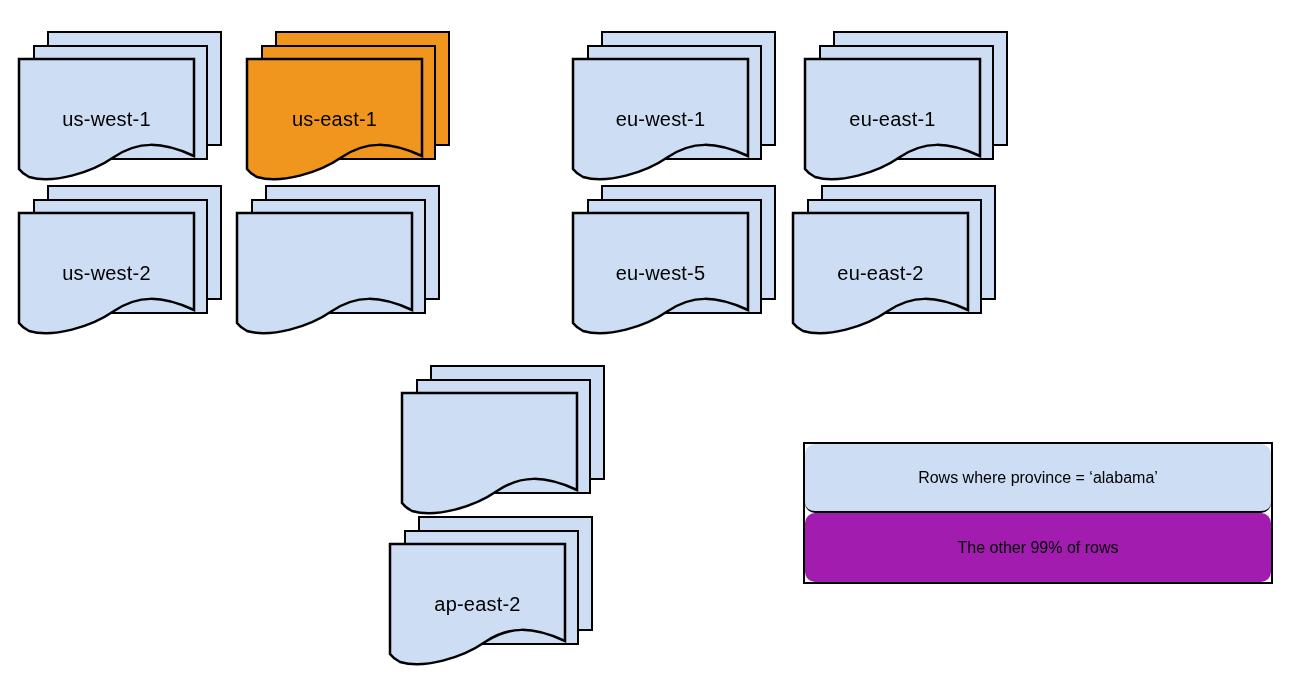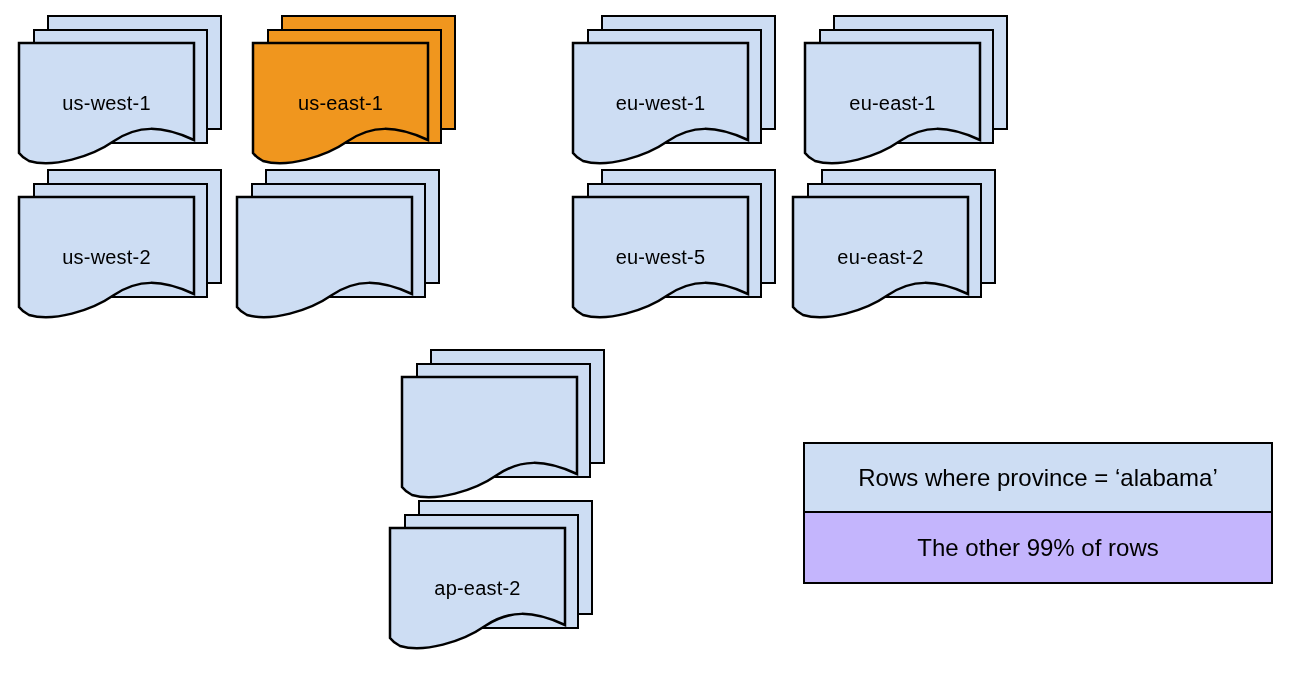--- a/index.html
+++ b/index.html
@@ -4,21 +4,21 @@
 <style>
   html,body{margin:0;padding:0;background:#ffffff;}
   .canvas{
     position:relative;
     width:1296px;height:680px;
     background:#ffffff;
     overflow:hidden;
     font-family:"Liberation Sans","DejaVu Sans",sans-serif;
     color:#000;
   }
-  .stack{position:absolute;width:203px;height:152px;}
+  .stack{position:absolute;width:203px;height:152px;margin-top:16px;}
   .stack .doc{
     position:absolute;width:175px;height:115px;
     background:var(--fill);
     border:2px solid #000;box-sizing:border-box;
   }
   .stack .doc.back{left:28px;top:0;}
   .stack .doc.mid{left:14px;top:14px;}
   .stack svg.front{position:absolute;left:-2px;top:26px;display:block;}
   .stack svg.front path{fill:var(--fill);stroke:#000;stroke-width:2.5px;}
   .stack .label{
@@ -26,38 +26,38 @@
     display:flex;align-items:center;justify-content:center;
     font-size:20px;letter-spacing:0.2px;white-space:nowrap;
   }
   .legend{
     position:absolute;
     border:2px solid #000;
     box-sizing:content-box;
   }
   .legend-row{
     display:flex;align-items:center;justify-content:center;
-    font-size:24px;box-sizing:border-box;
+    font-size:16px;box-sizing:border-box;border-radius:10px;
   }
   .legend-row.first{border-bottom:2px solid #000;}
 </style>
 </head>
 <body>
 
 <div class="canvas" id="canvas" style="background: rgb(255, 255, 255); color: rgb(0, 0, 0);">
 
   <div class="stack" style="left: 19px; top: 15px; --fill: #CDDDF3;">
       <div class="doc back"></div>
       <div class="doc mid"></div>
       <svg class="front" width="179" height="128" viewBox="0 0 179 128" aria-hidden="true">
         <path d="M2,2 L177,2 L177,99 C144,84 121,84 97,100 C74,116 36,127 12,120 C8,118 5,116 2,112 Z"></path>
       </svg>
       <div class="label">us-west-1</div>
     </div>
-    <div class="stack" style="left: 253px; top: 15px; text-decoration: underline; --fill: #F0961E;">
+    <div class="stack" style="left: 247px; top: 15px; text-decoration: underline; --fill: #F0961E;">
       <div class="doc back"></div>
       <div class="doc mid"></div>
       <svg class="front" width="179" height="128" viewBox="0 0 179 128" aria-hidden="true">
         <path d="M2,2 L177,2 L177,99 C144,84 121,84 97,100 C74,116 36,127 12,120 C8,118 5,116 2,112 Z"></path>
       </svg>
       <div class="label">us-east-1</div>
     </div>
     <div class="stack" style="left: 573px; top: 15px; --fill: #CDDDF3;">
       <div class="doc back"></div>
       <div class="doc mid"></div>
@@ -115,16 +115,16 @@
     <div class="stack" style="left: 390px; top: 500px; --fill: #CDDDF3;">
       <div class="doc back"></div>
       <div class="doc mid"></div>
       <svg class="front" width="179" height="128" viewBox="0 0 179 128" aria-hidden="true">
         <path d="M2,2 L177,2 L177,99 C144,84 121,84 97,100 C74,116 36,127 12,120 C8,118 5,116 2,112 Z"></path>
       </svg>
       <div class="label">ap-east-2</div>
     </div>
     <div class="legend" id="legend" style="left: 803px; top: 442px; width: 466px;">
     <div class="legend-row first" style="height: 69px; width: 466px; background: rgb(205, 221, 243);">Rows where province = ‘alabama’</div>
-    <div class="legend-row" style="height: 69px; width: 466px; background: #c4b5fd;">The other 99% of rows</div>
+    <div class="legend-row" style="height: 69px; width: 466px; background: #a21caf;">The other 99% of rows</div>
   </div>
 
 </div>
 
 </body></html>

